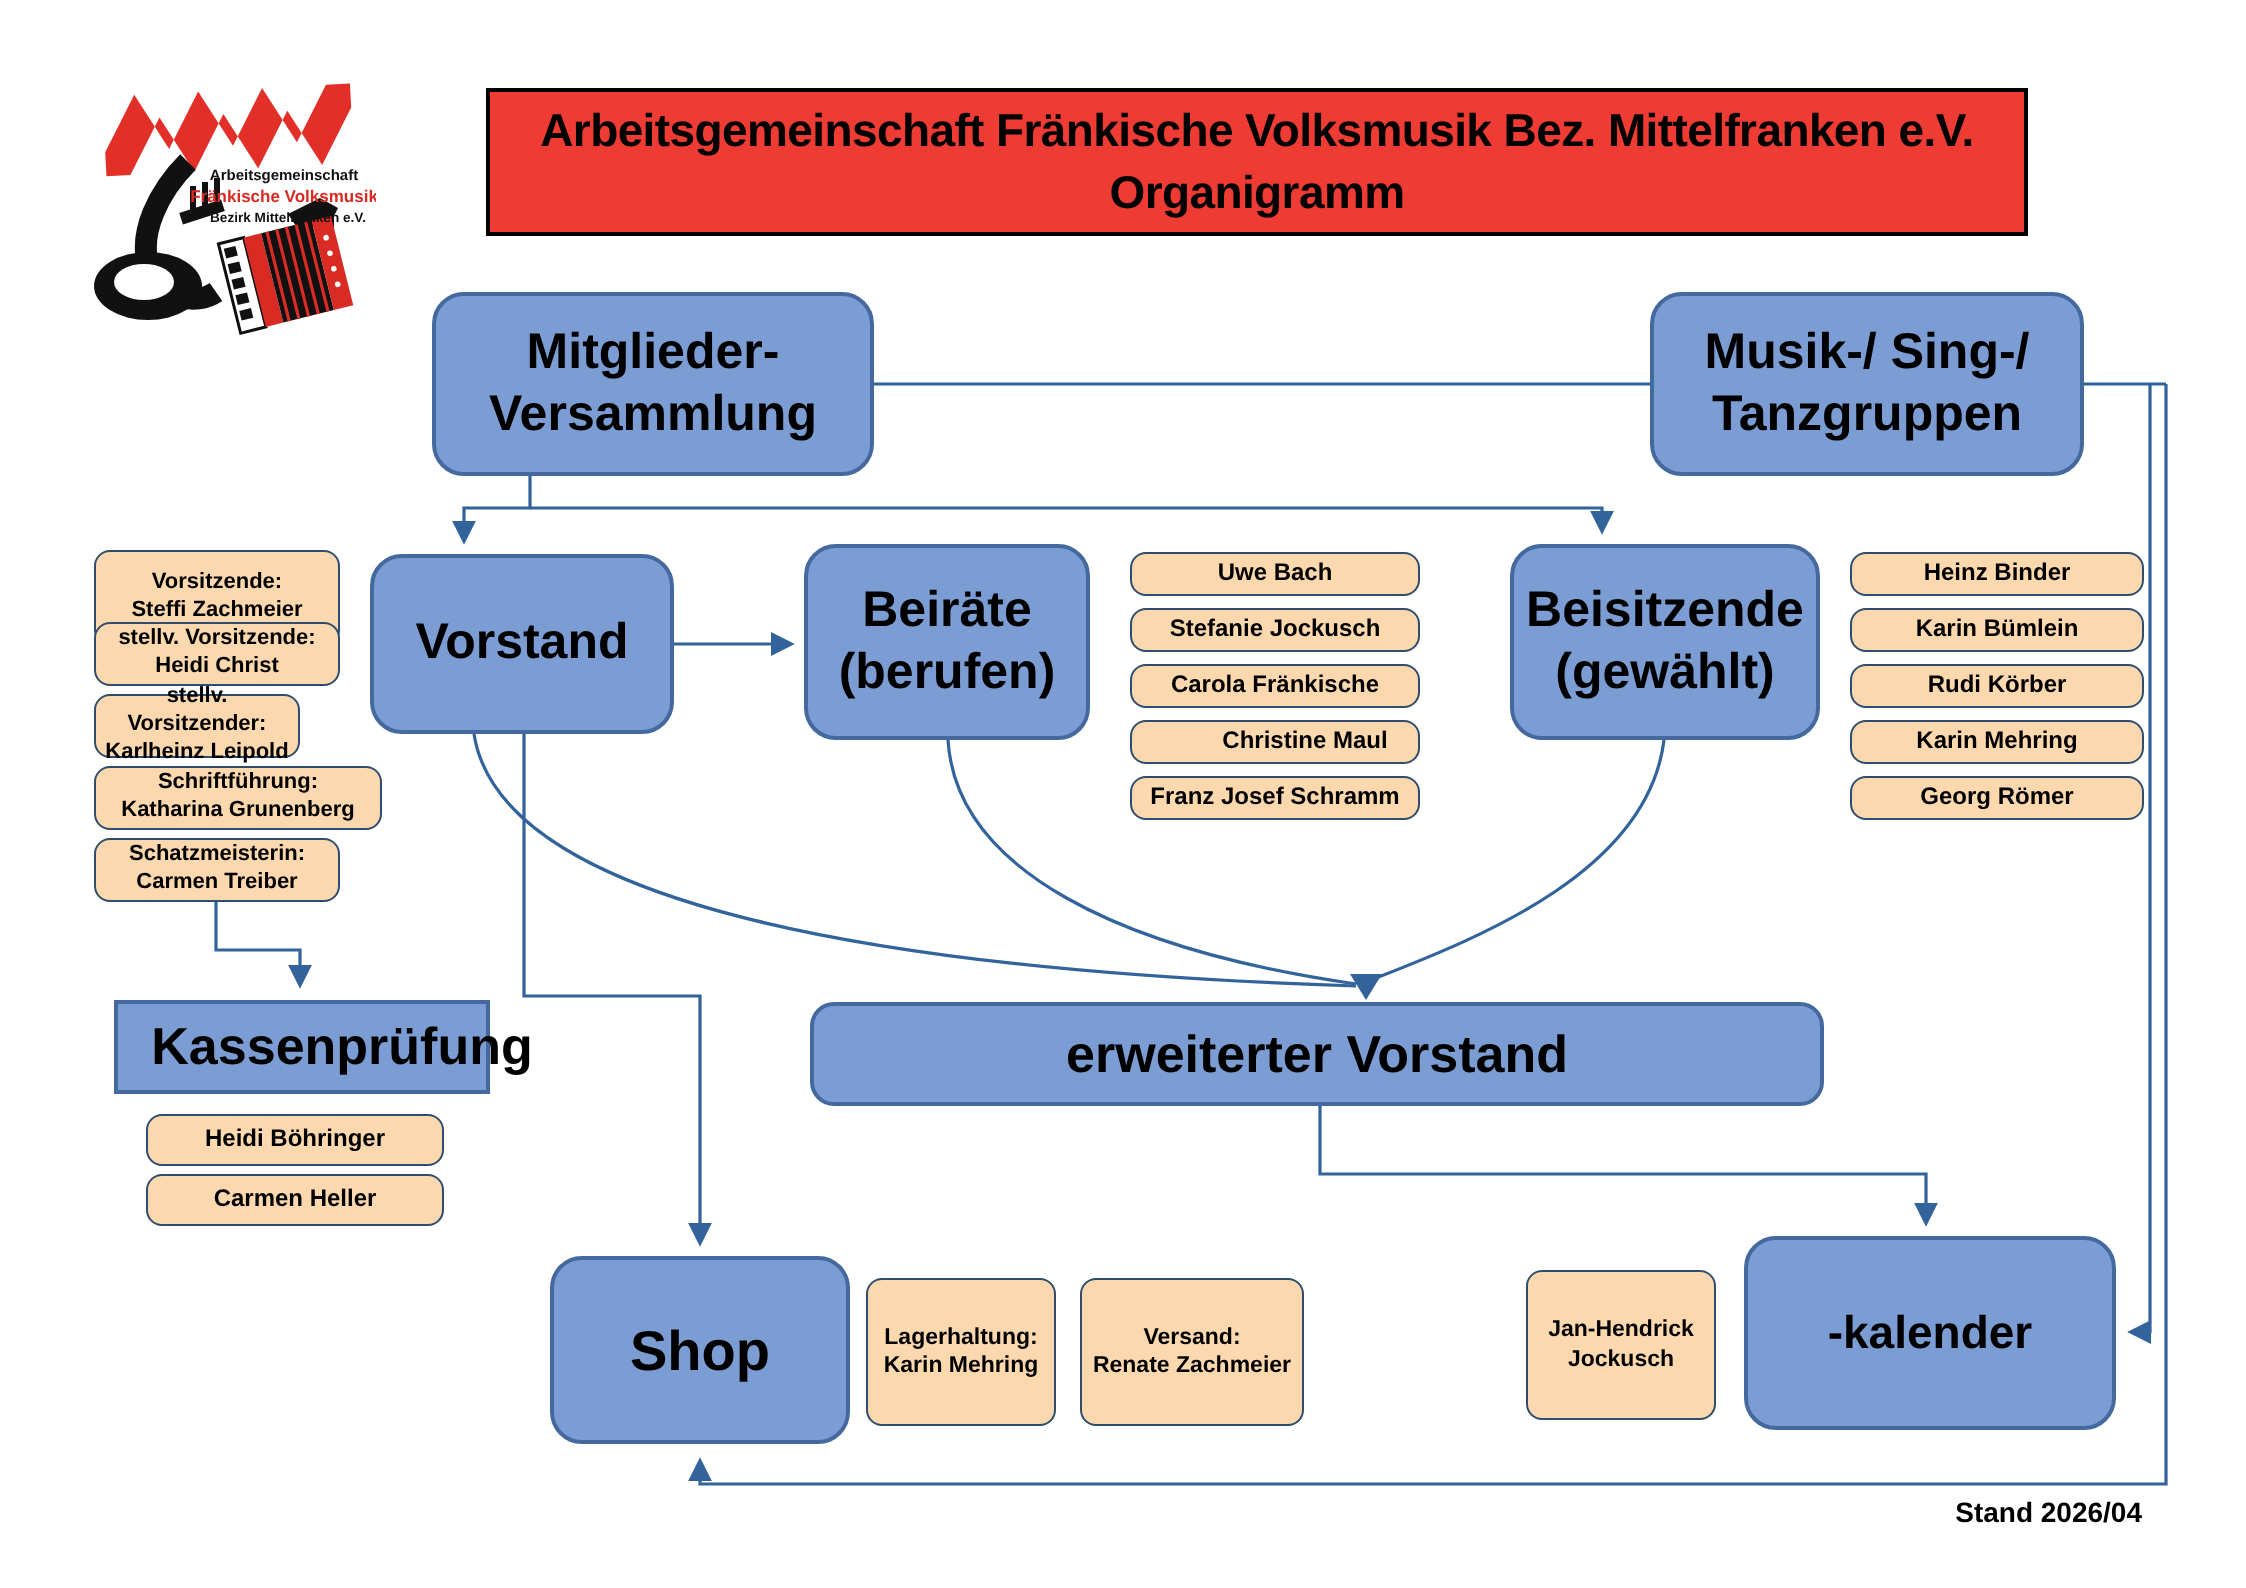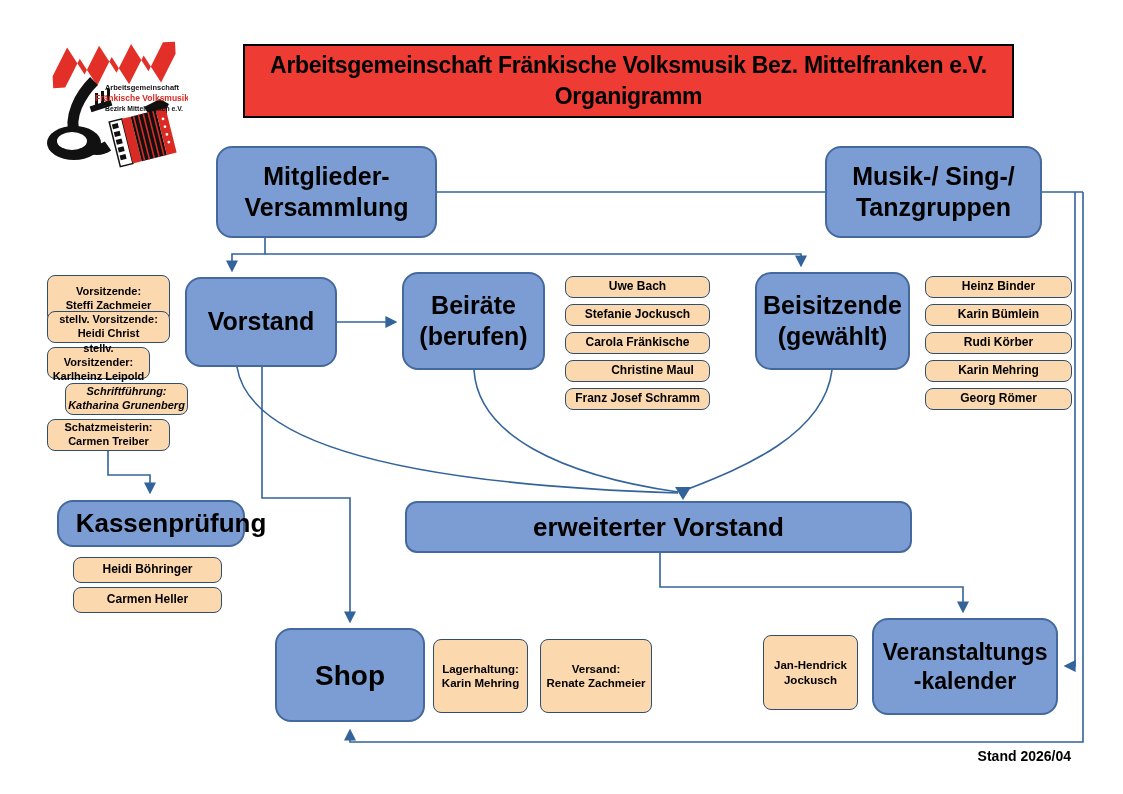--- a/index.html
+++ b/index.html
@@ -129,50 +129,49 @@
   <div class="node" style="left:402px;top:272px;width:143px;height:98px;font-size:25px;">
     <span>Beiräte</span>
     <span>(berufen)</span>
   </div>
 
   <div class="node" style="left:755px;top:272px;width:155px;height:98px;font-size:25px;">
     <span>Beisitzende</span>
     <span>(gewählt)</span>
   </div>
 
-  <div class="node" style="left:57px;top:500px;width:188px;height:47px;font-size:26px;border-radius:16px;padding-left:40px;">
+  <div class="node" style="left:57px;top:500px;width:188px;height:47px;font-size:26px;border-radius:0;padding-left:40px;">
     <span>Kassenprüfung</span>
   </div>
 
   <div class="node" style="left:405px;top:501px;width:507px;height:52px;font-size:26px;border-radius:12px;">
     <span>erweiterter Vorstand</span>
   </div>
 
   <div class="node" style="left:275px;top:628px;width:150px;height:94px;font-size:28px;">
     <span>Shop</span>
   </div>
 
   <div class="node" style="left:872px;top:618px;width:186px;height:97px;font-size:23px;">
-    <span>Veranstaltungs</span>
     <span>-kalender</span>
   </div>
 
   <div class="member two-line" style="left:47px;top:275px;width:123px;height:48px;">
     <span>Vorsitzende:</span>
     <span>Steffi Zachmeier</span>
   </div>
   <div class="member two-line" style="left:47px;top:311px;width:123px;height:32px;">
     <span>stellv. Vorsitzende:</span>
     <span>Heidi Christ</span>
   </div>
   <div class="member two-line" style="left:47px;top:347px;width:103px;height:32px;">
     <span>stellv. Vorsitzender:</span>
     <span>Karlheinz Leipold</span>
   </div>
-  <div class="member two-line" style="left:65px;top:383px;width:123px;height:32px;font-style:italic;">
+  <div class="member two-line" style="left:47px;top:383px;width:144px;height:32px;">
     <span>Schriftführung:</span>
     <span>Katharina Grunenberg</span>
   </div>
   <div class="member two-line" style="left:47px;top:419px;width:123px;height:32px;">
     <span>Schatzmeisterin:</span>
     <span>Carmen Treiber</span>
   </div>
 
   <div class="member" style="left:565px;top:276px;width:145px;height:22px;justify-content:center;">
     <span>Uwe Bach</span>

